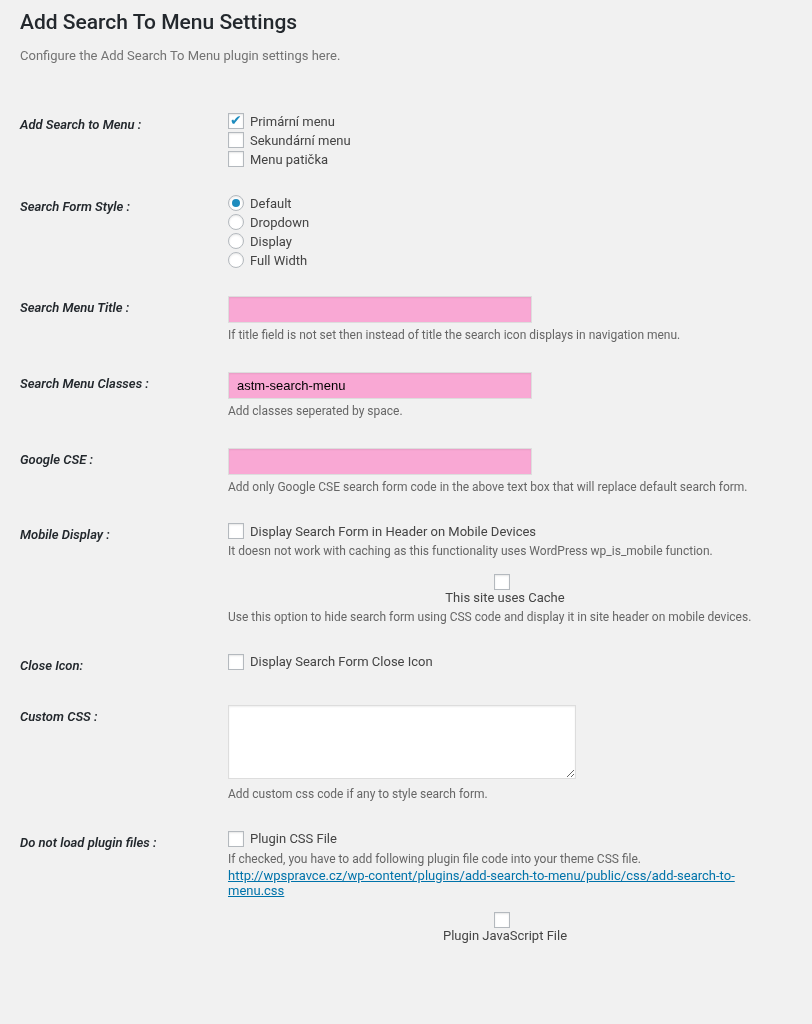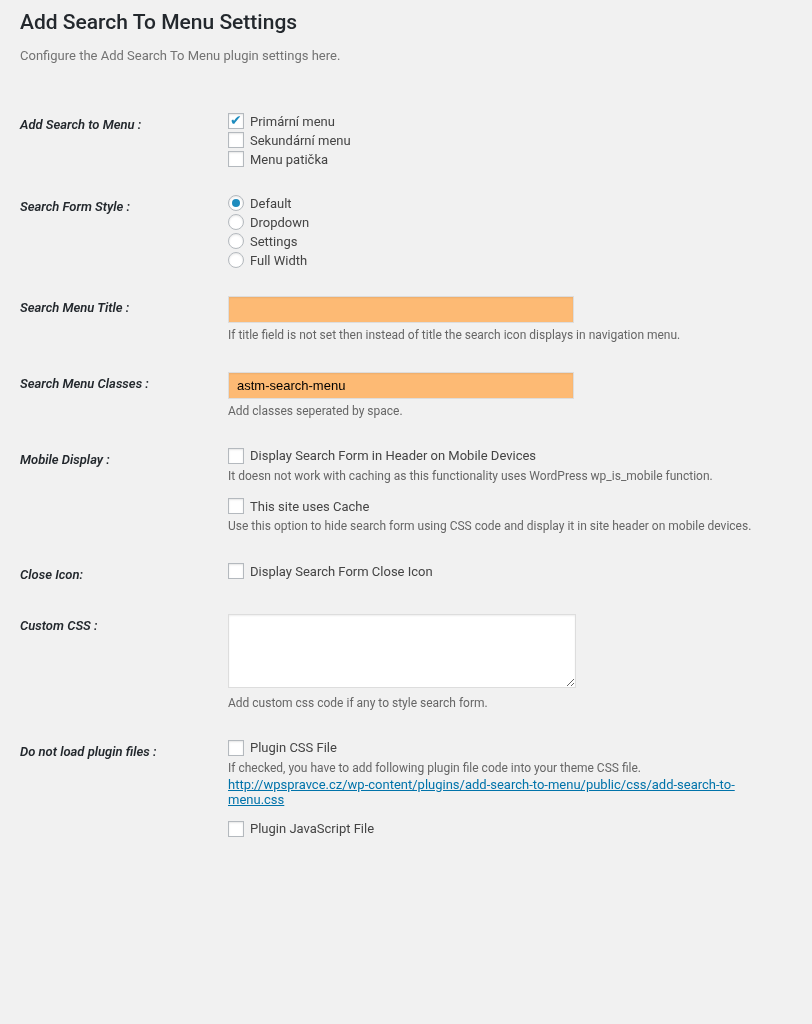--- a/index.html
+++ b/index.html
@@ -95,25 +95,25 @@
       height: 8px;
       border-radius: 50%;
       background: #1e8cbe;
     }
     label.inline-label {
       font-size: 13px;
       color: #444;
       cursor: pointer;
     }
     input[type="text"] {
-      width: 346px;
+      width: 304px;
       height: 27px;
       padding: 3px 8px;
       border: 1px solid #ddd;
-      background: #fdba74;
+      background: #f9a8d4;
       font-size: 13px;
       box-shadow: inset 0 1px 2px rgba(0,0,0,0.07);
     }
     textarea {
       width: 348px;
       height: 74px;
       padding: 6px 8px;
       border: 1px solid #ddd;
       background: #fff;
       font-size: 13px;
@@ -126,20 +126,21 @@
       margin-top: 4px;
       line-height: 1.4;
     }
     a.link {
       color: #0073aa;
       text-decoration: underline;
       font-size: 13px;
     }
     .block-spacing {
       margin-top: 14px;
+      flex-direction: column;
     }
   </style>
 </head>
 <body>
 
 <h2>Add Search To Menu Settings</h2>
 <p class="intro">Configure the Add Search To Menu plugin settings here.</p>
 
 <table class="form-table">
 
@@ -169,21 +170,21 @@
       <div class="checkbox-row">
         <input type="radio" name="style" checked="" style="">
         <label class="inline-label">Default</label>
       </div>
       <div class="checkbox-row">
         <input type="radio" name="style" style="">
         <label class="inline-label">Dropdown</label>
       </div>
       <div class="checkbox-row">
         <input type="radio" name="style" style="">
-        <label class="inline-label">Settings</label>
+        <label class="inline-label">Display</label>
       </div>
       <div class="checkbox-row">
         <input type="radio" name="style" style="">
         <label class="inline-label">Full Width</label>
       </div>
     </td>
   </tr>
 
   <tr>
     <th>Search Menu Title :</th>
@@ -194,20 +195,27 @@
   </tr>
 
   <tr>
     <th>Search Menu Classes :</th>
     <td>
       <input type="text" value="astm-search-menu" style="">
       <div class="description">Add classes seperated by space.</div>
     </td>
   </tr>
 
+  <tr>
+    <th>Google CSE :</th>
+    <td>
+      <input type="text" value="" style="">
+      <div class="description">Add only Google CSE search form code in the above text box that will replace default search form.</div>
+    </td>
+  </tr>
 
   <tr>
     <th>Mobile Display :</th>
     <td>
       <div class="checkbox-row">
         <input type="checkbox" style="">
         <label class="inline-label">Display Search Form in Header on Mobile Devices</label>
       </div>
       <div class="description">It doesn not work with caching as this functionality uses WordPress wp_is_mobile function.</div>
       <div class="checkbox-row block-spacing">

